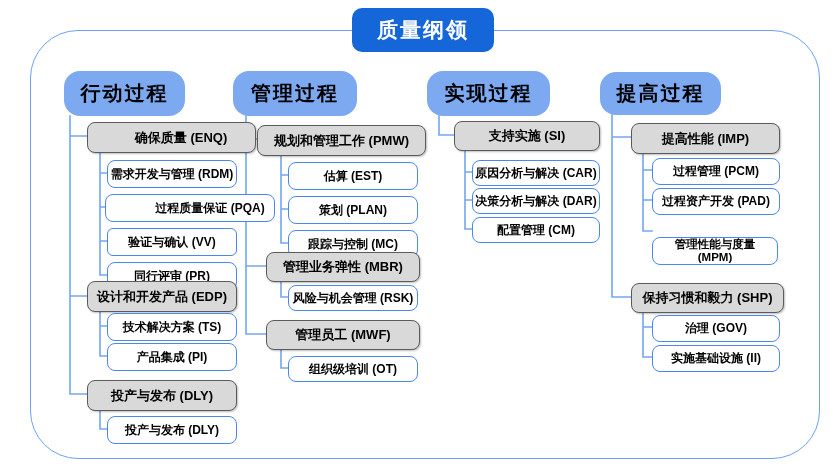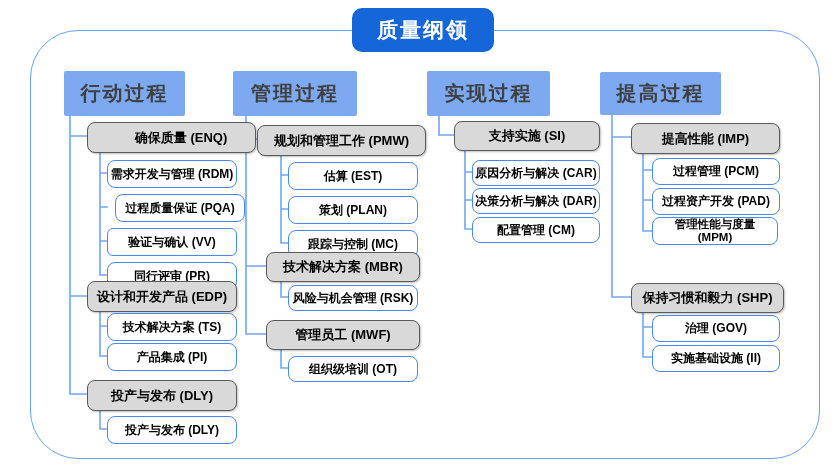--- a/index.html
+++ b/index.html
@@ -12,36 +12,36 @@
     position:absolute;left:30px;top:30px;width:788px;height:427px;
     border:1.6px solid #6aa2f3;border-radius:48px;background:transparent;z-index:1;
   }
   svg.lines{position:absolute;left:0;top:0;z-index:2;}
   .title{
     position:absolute;z-index:5;background:#1566d9;color:#ffffff;border-radius:10px;
     display:flex;align-items:center;justify-content:center;
     font-size:21px;font-weight:bold;letter-spacing:2px;
   }
   .hdr{
-    position:absolute;z-index:4;background:#7da9f0;color:#404040;border-radius:2px;
+    position:absolute;z-index:4;background:#7da9f0;color:#000000;border-radius:16px;
     display:flex;align-items:center;justify-content:center;
     font-size:20px;font-weight:bold;letter-spacing:2px;
   }
   .grp{
     position:absolute;z-index:4;background:#d9d9d9;border:1.5px solid #5b5b5b;border-radius:8px;
     color:#000;display:flex;align-items:center;justify-content:center;
     font-size:13px;font-weight:bold;white-space:nowrap;
     box-shadow:1px 1px 2px rgba(0,0,0,0.25);
   }
   .leaf{
     position:absolute;z-index:4;background:#ffffff;border:1.5px solid #4a87ee;border-radius:8px;
     color:#000;display:flex;align-items:center;justify-content:center;
     font-size:12px;font-weight:bold;white-space:nowrap;
   }
-  .leaf.wrap{white-space:normal;text-align:center;line-height:13px;font-size:11.5px;padding:0 10px;box-sizing:border-box;}
+  .leaf.wrap{white-space:normal;text-align:center;line-height:13px;font-size:11.5px;padding:0 10px;box-sizing:border-box;margin-top:20px;}
 </style>
 </head>
 <body>
 
 <div class="canvas">
 
   <div class="outer-frame"></div>
 
   <svg class="lines" width="839" height="469" viewBox="0 0 839 469">
     <path fill="none" stroke="#74a5f2" stroke-width="1.6" stroke-linecap="square" d="
@@ -68,34 +68,34 @@
 
   <div class="title" style="left:352px;top:8px;width:142px;height:44px;">质量纲领</div>
 
   <div class="hdr" style="left:64px;top:71px;width:121px;height:45px;">行动过程</div>
   <div class="hdr" style="left:233px;top:71px;width:124px;height:45px;">管理过程</div>
   <div class="hdr" style="left:427px;top:71px;width:123px;height:45px;">实现过程</div>
   <div class="hdr" style="left:600px;top:72px;width:121px;height:43px;">提高过程</div>
 
   <div class="grp" style="left:87px;top:122px;width:148px;height:29px;padding-left:19px;">确保质量 (ENQ)</div>
   <div class="leaf" style="left:107px;top:160px;width:128px;height:26px;">需求开发与管理 (RDM)</div>
-  <div class="leaf" style="left:115px;top:194px;width:128px;height:26px;">过程质量保证 (PQA)</div>
+  <div class="leaf" style="left:105px;top:194px;width:128px;height:26px;padding-left:40px;">过程质量保证 (PQA)</div>
   <div class="leaf" style="left:107px;top:228px;width:128px;height:26px;border-radius:6px;">验证与确认 (VV)</div>
   <div class="leaf" style="left:107px;top:262px;width:128px;height:26px;">同行评审 (PR)</div>
   <div class="grp" style="left:87px;top:281px;width:148px;height:29px;">设计和开发产品 (EDP)</div>
   <div class="leaf" style="left:107px;top:313px;width:128px;height:26px;">技术解决方案 (TS)</div>
   <div class="leaf" style="left:107px;top:343px;width:128px;height:26px;">产品集成 (PI)</div>
   <div class="grp" style="left:87px;top:380px;width:148px;height:29px;">投产与发布 (DLY)</div>
   <div class="leaf" style="left:107px;top:416px;width:128px;height:26px;">投产与发布 (DLY)</div>
 
   <div class="grp" style="left:257px;top:125px;width:167px;height:29px;">规划和管理工作 (PMW)</div>
   <div class="leaf" style="left:288px;top:162px;width:128px;height:26px;">估算 (EST)</div>
   <div class="leaf" style="left:288px;top:196px;width:128px;height:26px;">策划 (PLAN)</div>
   <div class="leaf" style="left:288px;top:230px;width:128px;height:26px;">跟踪与控制 (MC)</div>
-  <div class="grp" style="left:266px;top:252px;width:152px;height:28px;">技术解决方案 (MBR)</div>
+  <div class="grp" style="left:266px;top:252px;width:152px;height:28px;">管理业务弹性 (MBR)</div>
   <div class="leaf" style="left:288px;top:285px;width:128px;height:24px;">风险与机会管理 (RSK)</div>
   <div class="grp" style="left:266px;top:320px;width:152px;height:28px;">管理员工 (MWF)</div>
   <div class="leaf" style="left:288px;top:356px;width:128px;height:24px;">组织级培训 (OT)</div>
 
   <div class="grp" style="left:454px;top:121px;width:144px;height:28px;">支持实施 (SI)</div>
   <div class="leaf" style="left:472px;top:160px;width:126px;height:24px;">原因分析与解决 (CAR)</div>
   <div class="leaf" style="left:472px;top:188px;width:126px;height:24px;">决策分析与解决 (DAR)</div>
   <div class="leaf" style="left:472px;top:217px;width:126px;height:24px;">配置管理 (CM)</div>
 
   <div class="grp" style="left:631px;top:123px;width:147px;height:29px;">提高性能 (IMP)</div>

